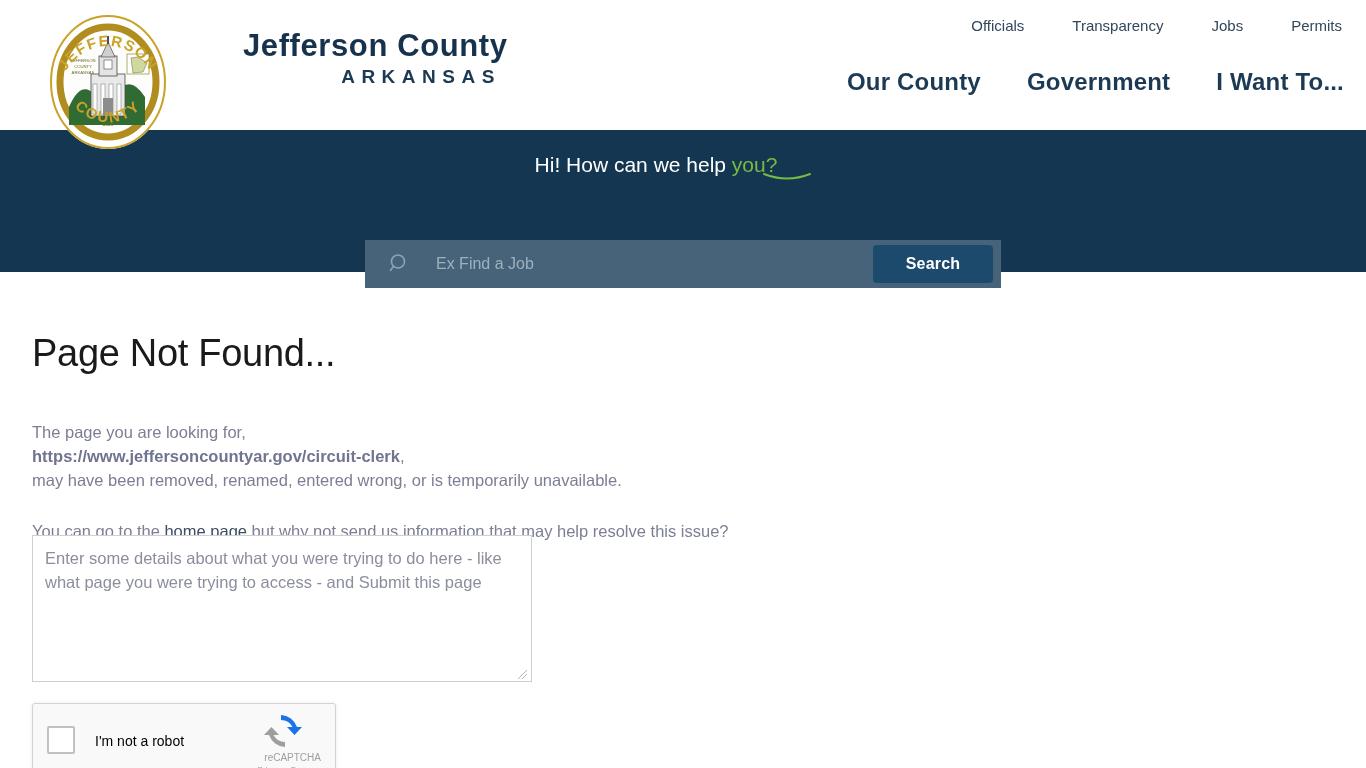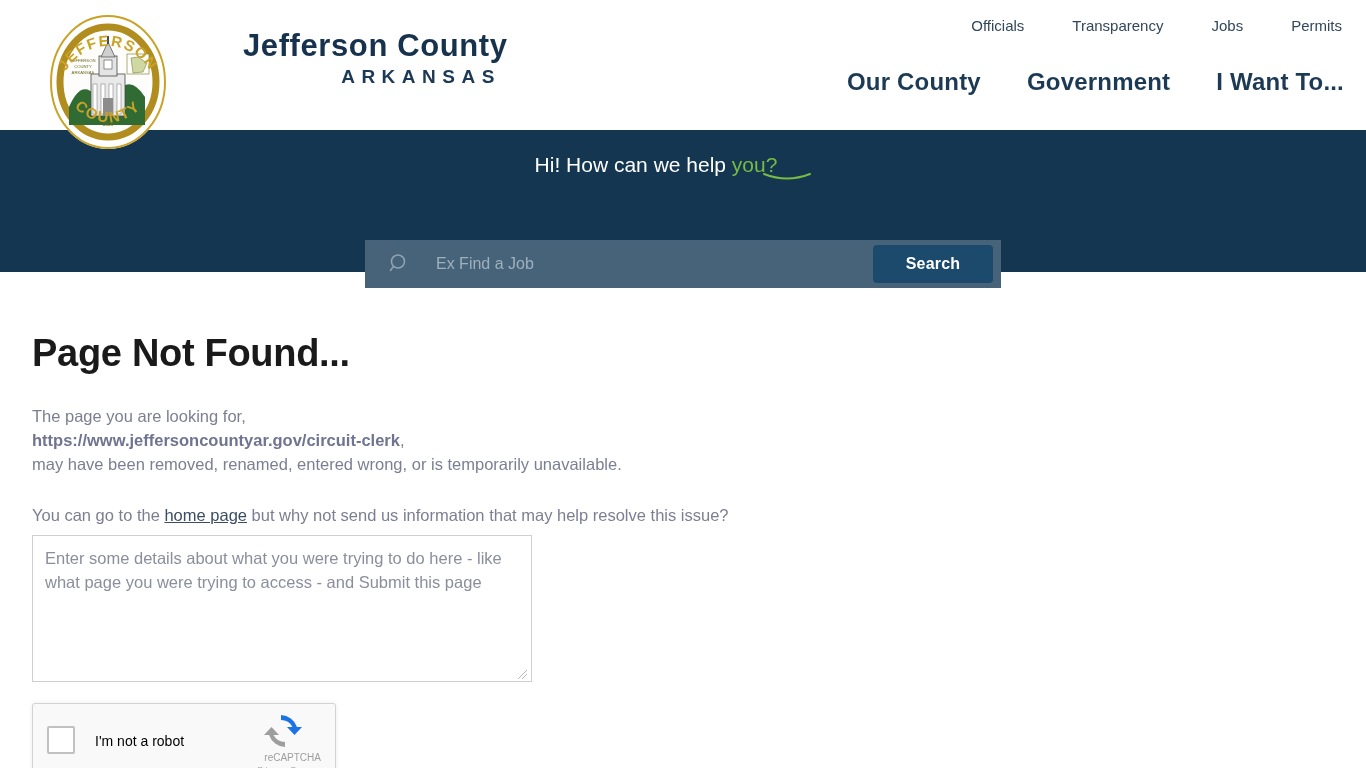--- a/index.html
+++ b/index.html
@@ -151,24 +151,24 @@
   }
 
   
   .content {
     position: absolute;
     top: 330px; left: 32px;
     width: 1100px;
   }
   .page-title {
     font-size: 38px;
-    font-weight: bold;
+    font-weight: normal;
     color: #1a1a1a;
     letter-spacing: -0.3px;
-    margin: 0 0 28px 0;
+    margin: 0 0 44px 0;
     line-height: 46px;
   }
   .para {
     font-size: 16.5px;
     color: #7c7f93;
     line-height: 24px;
     margin: 0;
   }
   .para .url {
     font-weight: bold;

